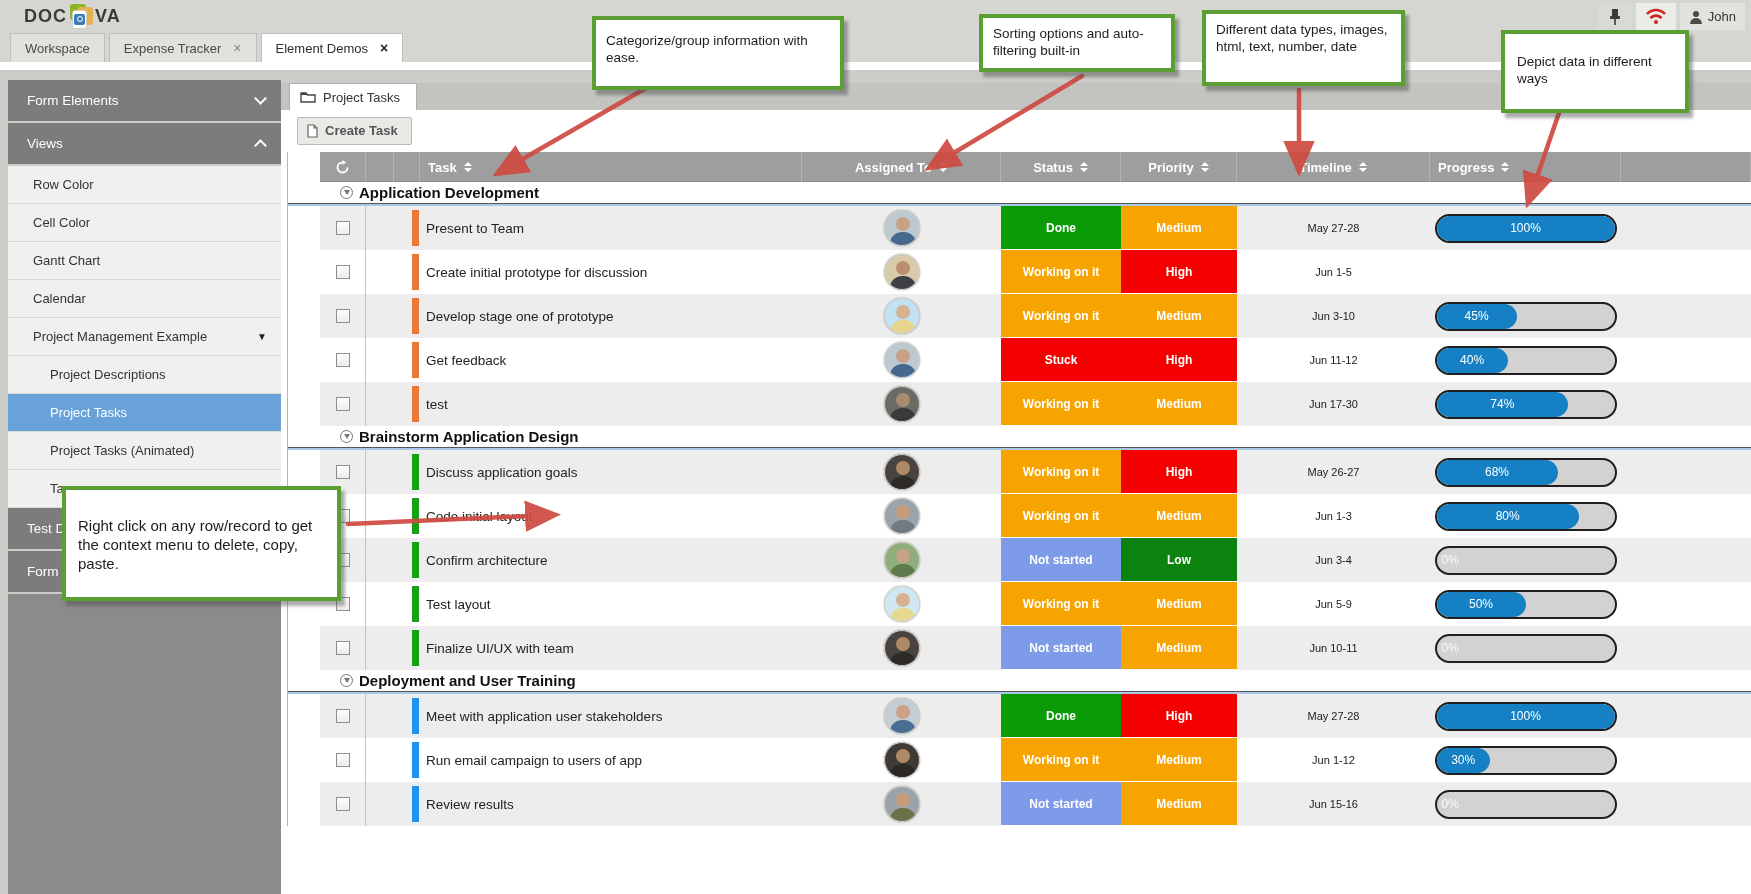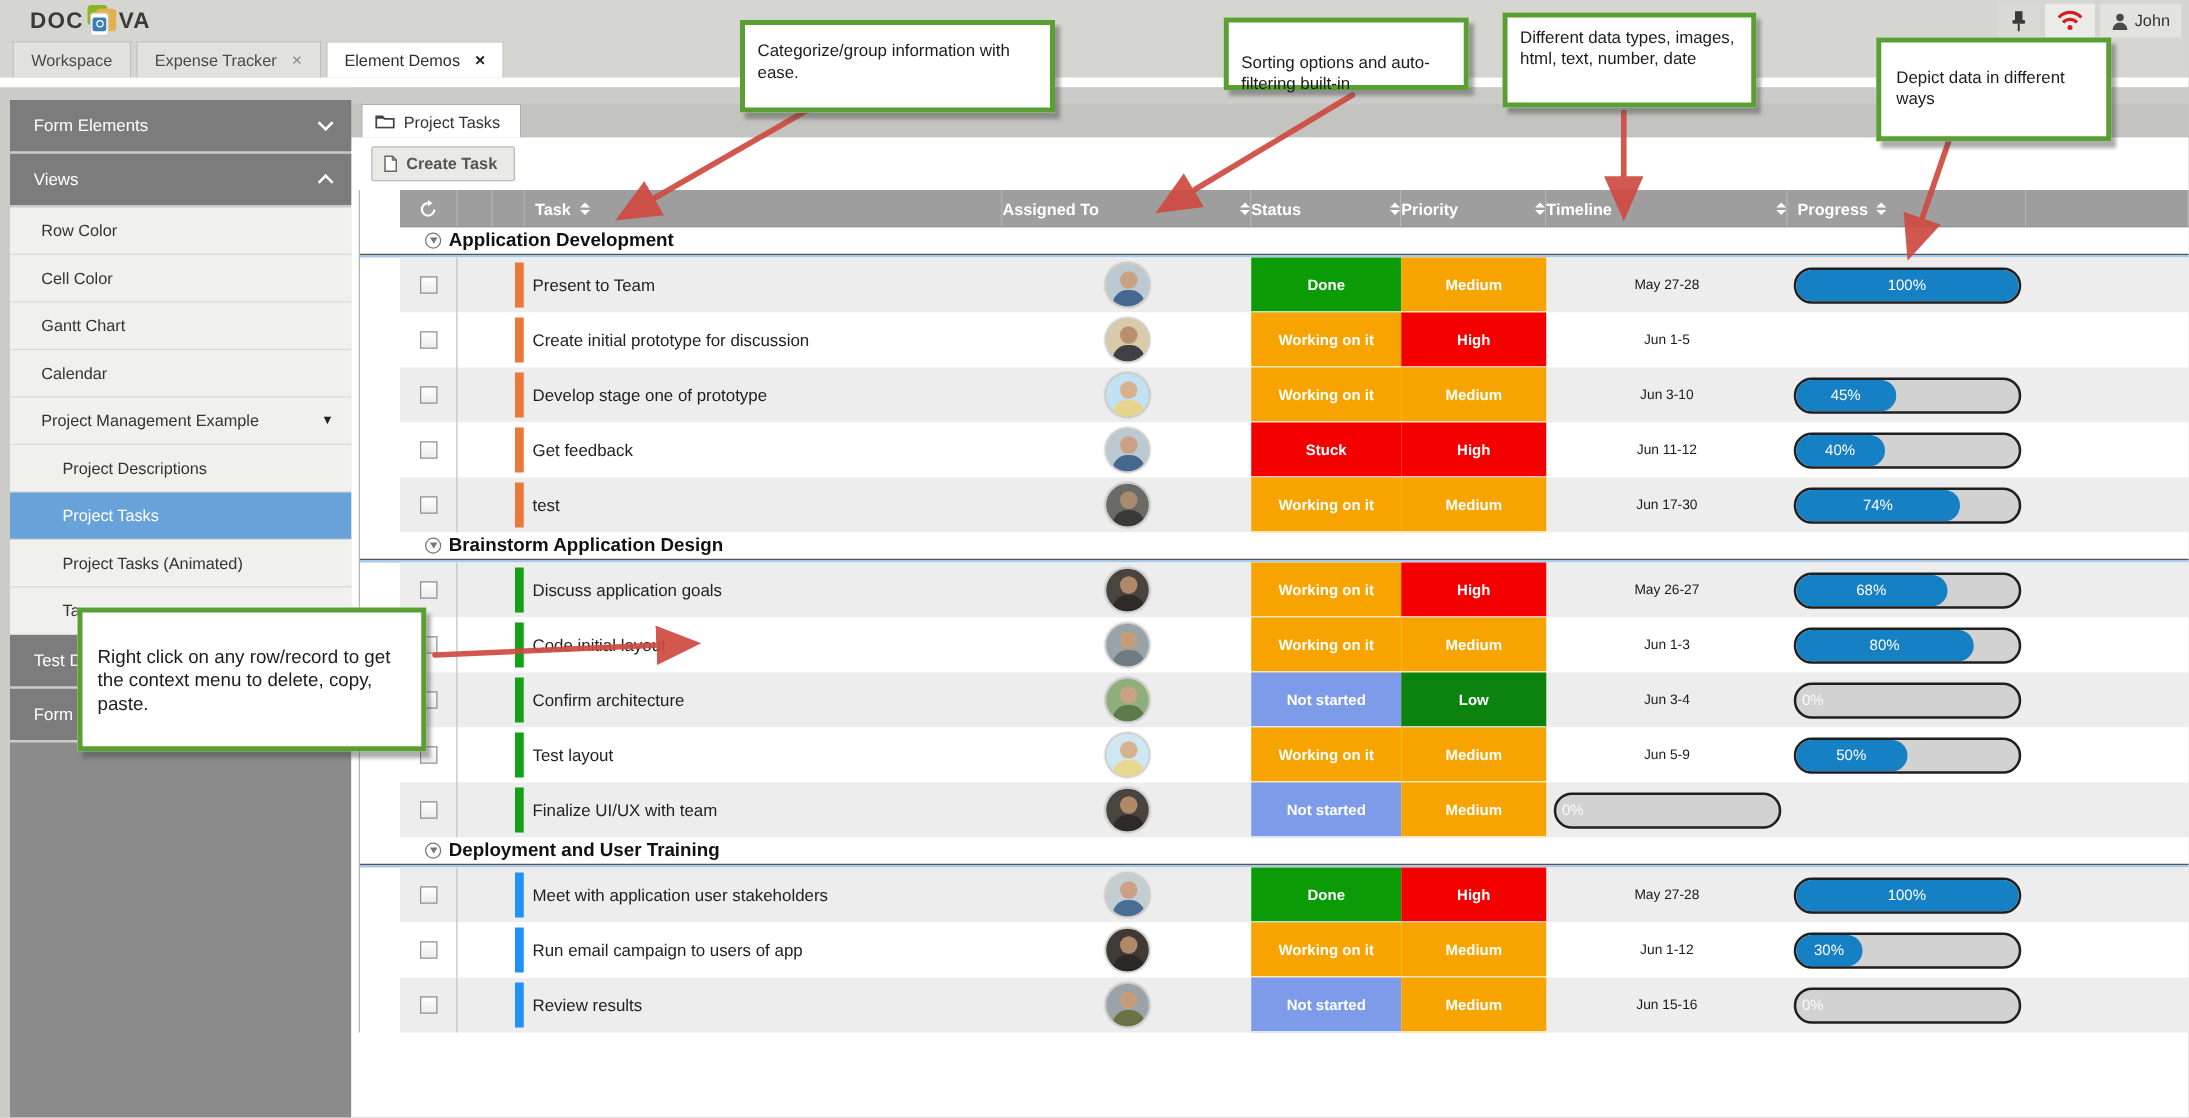--- a/index.html
+++ b/index.html
@@ -57,21 +57,21 @@
   .panel { background:#fff; flex:1; }
   .create-row { height:42px; padding:7px 0 0 16px; }
   .btn-create { display:inline-flex; align-items:center; gap:7px; background:#e9e9e6; border:1px solid #b9b9b6;
                 border-radius:2px; padding:5px 13px 6px 9px; font-size:13px; color:#555; cursor:pointer;font-weight:bold; }
 
   
   .table { margin-left:6px; width:1464px; border-left:1px solid #b5b5b5; }
   .grid { display:grid; grid-template-columns:46px 28px 26px 382px 199px 120px 116px 193px 191px 1fr;margin-left:32px; }
   .thead { background:#9e9e9e; height:30px; border-bottom:1px solid #8d8d8d; }
   .th { color:#fff; font-weight:bold; font-size:13px; display:flex; align-items:center;
-        justify-content:space-between; gap:7px; border-right:1px solid #b3b3b3; height:30px; cursor:pointer; }
+        justify-content:center; gap:7px; border-right:1px solid #b3b3b3; height:30px; cursor:pointer; }
   .th.left { justify-content:flex-start; padding-left:8px; }
   .sorticon { display:inline-flex; flex-direction:column; gap:2px; }
   .sorticon b { width:0; height:0; border-left:4px solid transparent; border-right:4px solid transparent; }
   .tri-up { border-bottom:4px solid #fff; }
   .tri-down { border-top:4px solid #fff; }
 
   .group-row { height:22px; background:#fff; border-bottom:1px solid #555; display:flex; align-items:center;
                padding-left:52px; }
   .group-icon { width:13px; height:13px; border:1px solid #777; border-radius:50%; display:flex;
                 align-items:center; justify-content:center; margin-right:6px; flex:none; }
@@ -102,21 +102,21 @@
           position:relative; overflow:hidden; }
   .pill-fill { position:absolute; left:0; top:0; bottom:0; background:#1580c4; border-radius:13px;
                display:flex; align-items:center; justify-content:center; color:#fff; font-size:12px; }
   .pill-zero { position:absolute; left:5px; top:50%; transform:translateY(-50%); color:rgba(255,255,255,.9);
                font-size:12px; }
 
   
   .callout { position:absolute; background:#fff; border:4px solid #5b9e33; color:#1c1c1c;
              box-shadow:4px 5px 3px rgba(70,70,70,.45); z-index:30; line-height:1.25; }
   .co1 { left:592px; top:16px;  width:252px; height:74px; padding:13px 10px; font-size:13.5px; }
-  .co2 { left:979px; top:14px;  width:196px; height:58px; padding:24px 10px;  font-size:13.5px; }
+  .co2 { left:979px; top:14px;  width:196px; height:58px; padding:8px 10px;  font-size:13.5px; }
   .co3 { left:1202px; top:10px; width:203px; height:76px; padding:8px 10px;  font-size:13.5px; }
   .co4 { left:1501px; top:30px; width:188px; height:83px; padding:20px 12px 10px; font-size:13.5px; }
   .co5 { left:62px;  top:486px; width:279px; height:115px; padding:27px 12px 10px; font-size:15px; }
   .arrows { position:absolute; left:0; top:0; z-index:25; pointer-events:none; }
 
   svg.icon { display:block; }
 </style>
 </head>
 <body>
 
@@ -580,20 +580,21 @@
                 <span class="av-head" style="background: rgb(176, 138, 104);"></span>
                 <span class="av-body" style="background: rgb(46, 42, 40);"></span>
               </div>
             </div>
             <div class="cell">
               <div class="badge" style="background: rgb(125, 155, 233);">Not started</div>
             </div>
             <div class="cell">
               <div class="badge" style="background: rgb(247, 164, 0);">Medium</div>
             </div>
+            <div class="cell c-timeline">Jun 10-11</div>
             <div class="cell c-progress">
               <div class="pill">
                 <span class="pill-zero">0%</span>
               </div>
             </div>
             <div class="cell"></div>
           </div>
           <div class="group-row">
             <span class="group-icon">
               <b></b>

